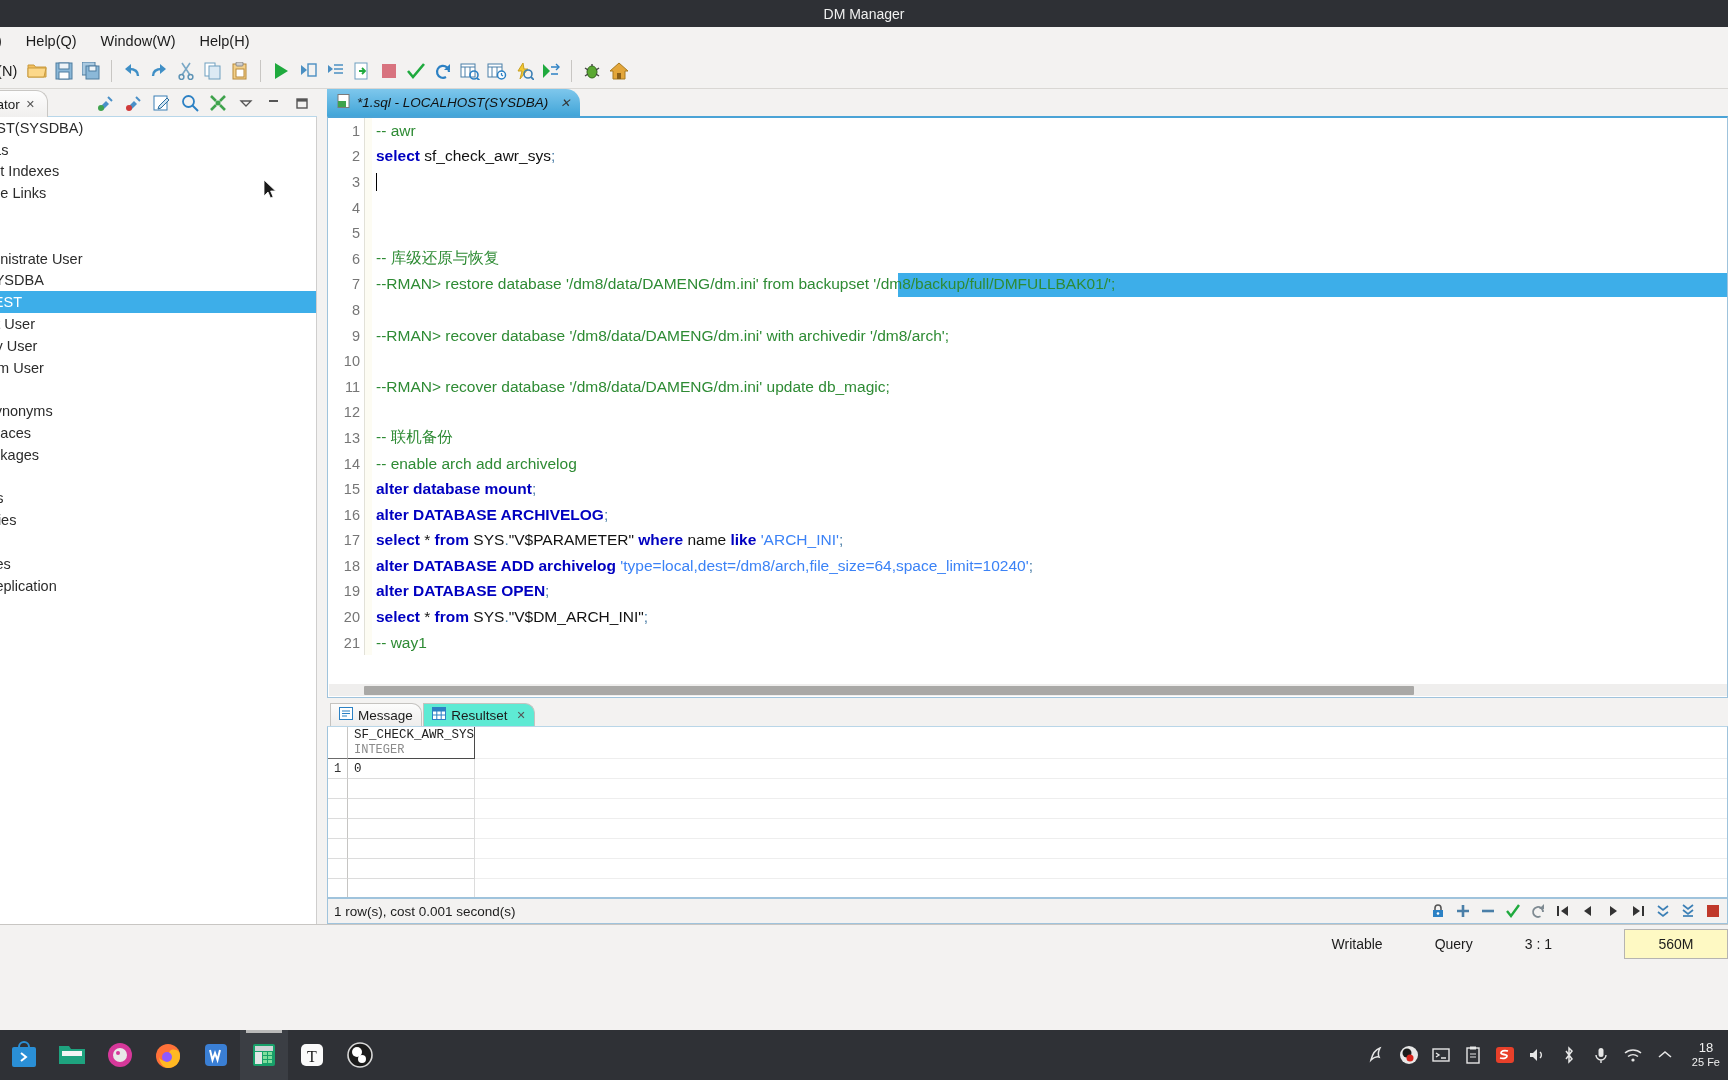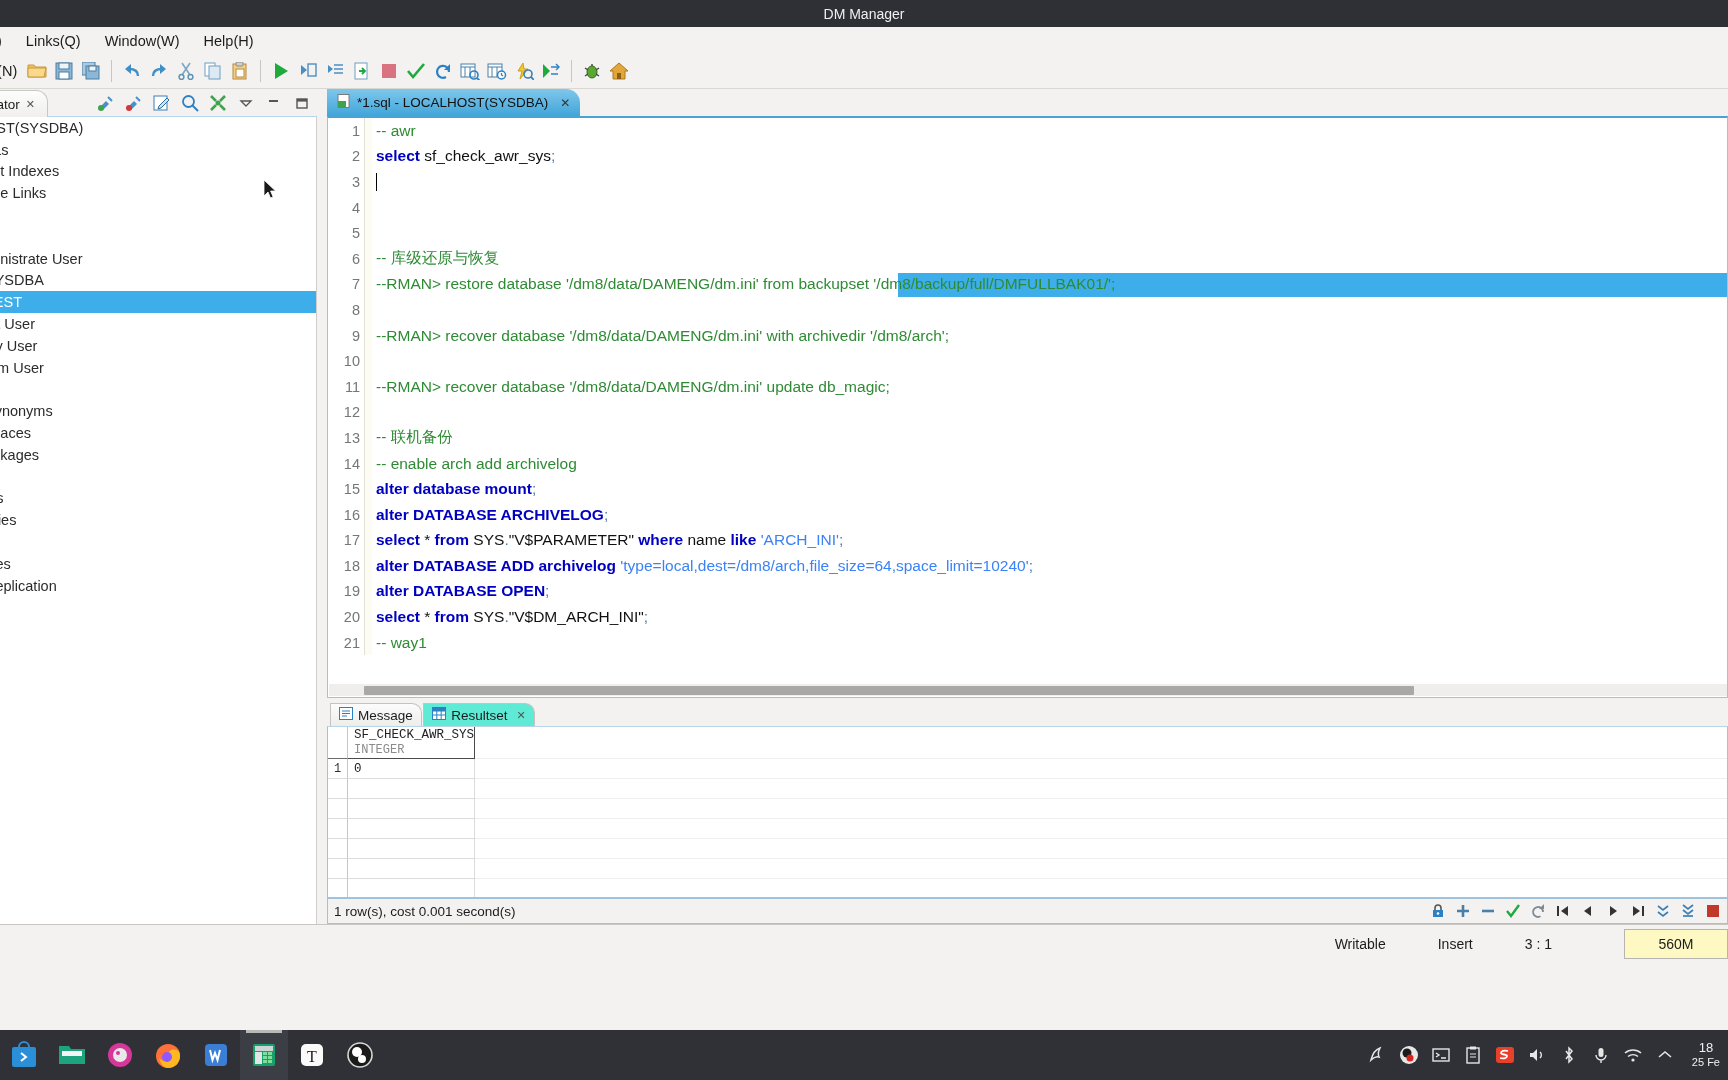--- a/index.html
+++ b/index.html
@@ -82,21 +82,21 @@
     padding-left: 2px; font-size: 14.5px; color: #2b2b2b; white-space: nowrap;
   }
   .tree-row.selected { background: #3daee9; color: #ffffff; }
   .tree-row .tlabel { margin-left: 0; }
 
   
   .editorarea {
     position: absolute; left: 344px; top: 62px; width: 1401px; height: 835px;
     background: #f3f2f1;
   }
-  .ed-tabstrip { position: relative; height: 27px; }
+  .ed-tabstrip { position: relative; height: 27px; font-style: italic; }
   .ed-tab {
     position: absolute; left: 0; top: 0; height: 27px;
     padding: 0 10px; min-width: 210px;
     background: linear-gradient(#7ec7ec, #42a5d8);
     border-radius: 0 14px 0 0;
     display: flex; align-items: center; gap: 6px;
     font-size: 13.5px; color: #111; white-space: nowrap;
   }
   .ed-tab .tclose { margin-left: 6px; font-size: 12px; color: #333; }
   .ed-body {
@@ -232,21 +232,21 @@
 <div id="root">
 
   <div class="titlebar">
     <span>DM Manager</span>
   </div>
 
   <div class="appwin">
 
     <div class="menubar" id="menubar">
         <div class="mi">)</div>
-        <div class="mi">Links(Q)</div>
+        <div class="mi">Help(Q)</div>
         <div class="mi">Window(W)</div>
         <div class="mi">Help(H)</div>
       </div>
 
     <div class="toolbar">
       <span class="tb-label">ry(N)</span>
       <div class="tbtn">
         <svg width="20" height="18" viewBox="0 0 20 18">
             <path d="M1 3h6l1.6 2H19v10H1z" fill="#f3bf5e" stroke="#c89a3d"></path>
             <path d="M1 6h18l-2 9H1z" fill="#fcd88a" stroke="#c89a3d"></path>
@@ -774,21 +774,21 @@
                 </svg>
             </div>
           </div>
         </div>
       </div>
     </div>
 
     <div class="statusbar">
       <span style="flex:1"></span>
       <span class="sb-item">Writable</span>
-      <span class="sb-item">Insert</span>
+      <span class="sb-item">Query</span>
       <span class="sb-item">3 : 1</span>
       <span style="width:150px"></span>
       <div class="sb-mem">
         <span>560M</span>
       </div>
     </div>
 
   </div>
 
   <div class="mouse-cursor">

